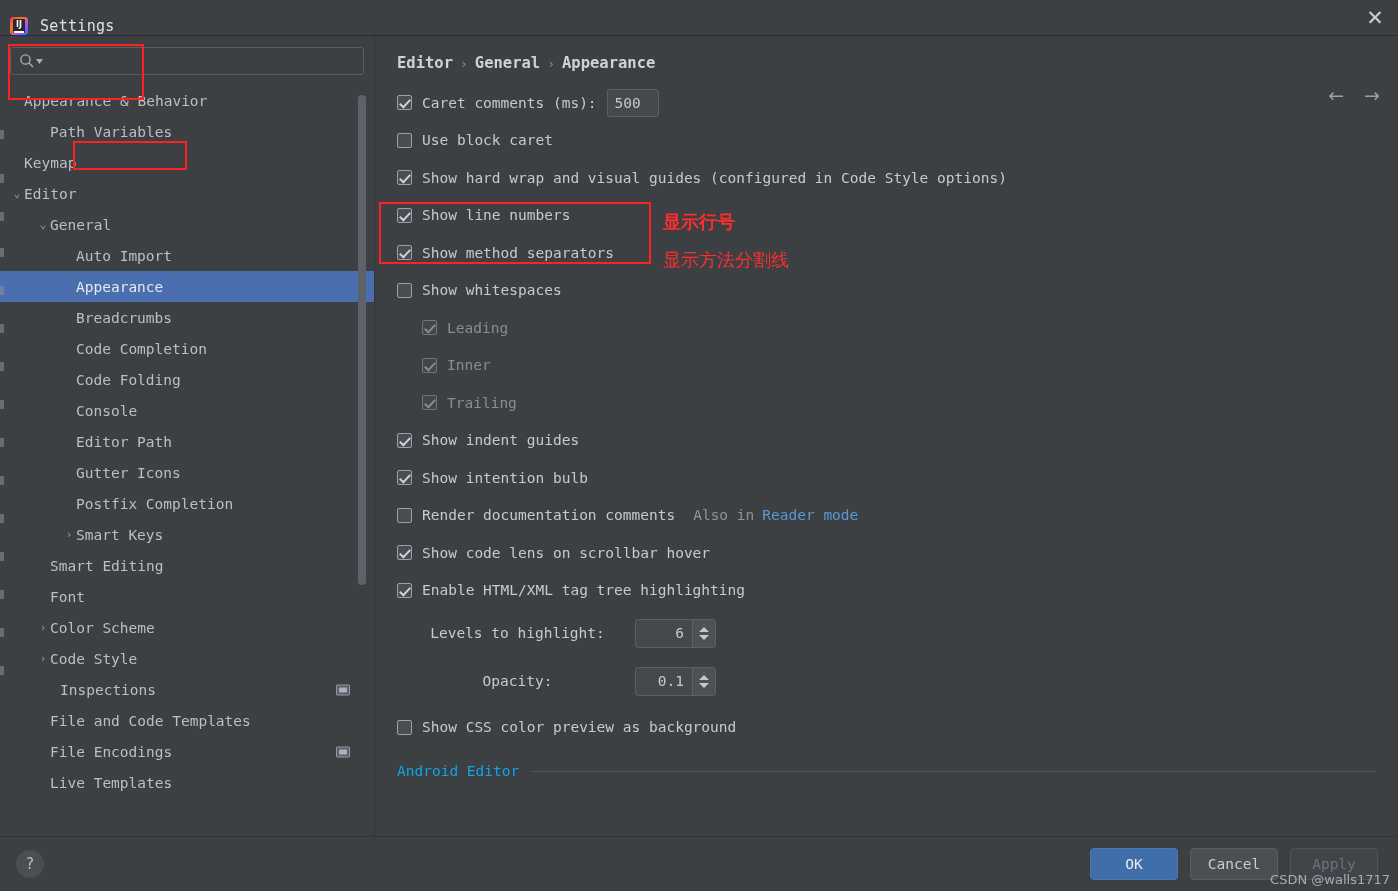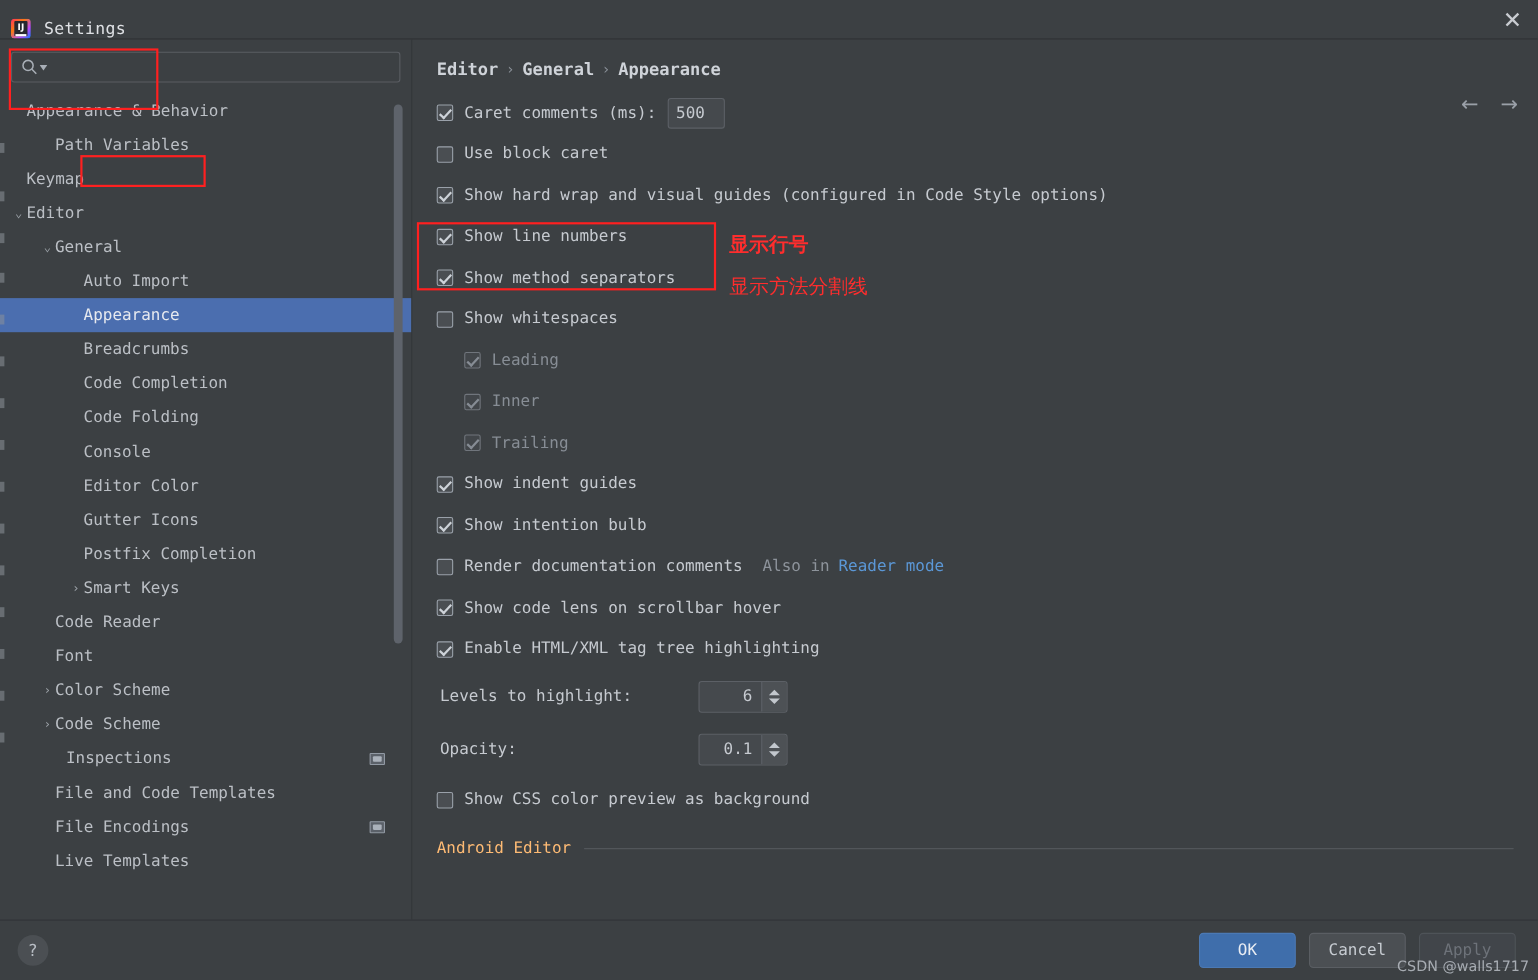--- a/index.html
+++ b/index.html
@@ -165,21 +165,21 @@
 
   .text-field {
     height: 28px; min-width: 52px; border: 1px solid #5c6066; border-radius: 3px;
     background: #45494d; color: #c6cad0; font-size: 14.5px;
     display: flex; align-items: center; padding: 0 7px; margin-left: 10px;
     font-family: "DejaVu Sans Mono", monospace;
   }
 
   .field-row { display: flex; align-items: center; height: 48px; padding-left: 25px; }
   .field-row .flabel {
-    color: #c6cad0; font-size: 14.5px; font-family: "DejaVu Sans Mono", monospace;
+    color: #c6cad0; font-size: 14.5px; font-family: "DejaVu Sans Mono", monospace; text-align: center;
   }
   .spinner {
     display: flex; height: 29px; border: 1px solid #5c6066; border-radius: 3px;
     overflow: hidden; background: #45494d;
   }
   .spinner .sp-val {
     width: 56px; display: flex; align-items: center; justify-content: flex-end;
     padding-right: 8px; color: #c6cad0; font-size: 14.5px;
     font-family: "DejaVu Sans Mono", monospace;
   }
@@ -193,21 +193,21 @@
     border-right: 5px solid transparent;
   }
   .spinner .sp-btns i.up { border-bottom: 5px solid #c2c7cd; }
   .spinner .sp-btns i.down { border-top: 5px solid #c2c7cd; }
 
   .section-sep {
     display: flex; align-items: center; gap: 12px;
     padding-left: 0; margin: 14px 22px 0 22px;
   }
   .section-sep .sec-title {
-    color: #fdba74; font-size: 14.5px; font-family: "DejaVu Sans Mono", monospace;
+    color: #0ea5e9; font-size: 14.5px; font-family: "DejaVu Sans Mono", monospace;
     white-space: nowrap;
   }
   .section-sep .sec-line { flex: 1; height: 1px; background: #55595e; }
 
   
   .redbox { position: absolute; border: 2.5px solid #ff2020; pointer-events: none; }
   .redtext {
     position: absolute; color: #ff2d2d; font-size: 18px;
     font-family: "DejaVu Sans", sans-serif; white-space: nowrap;
   }
@@ -306,45 +306,45 @@
             <div class="tree-row" style="padding-left: 76px;">
               <span class="tlabel">Code Completion</span>
             </div>
             <div class="tree-row" style="padding-left: 76px; align-items: center;">
               <span class="tlabel">Code Folding</span>
             </div>
             <div class="tree-row" style="padding-left: 76px;">
               <span class="tlabel">Console</span>
             </div>
             <div class="tree-row" style="padding-left: 76px;">
-              <span class="tlabel">Editor Color</span>
+              <span class="tlabel">Editor Path</span>
             </div>
             <div class="tree-row" style="padding-left: 76px;">
               <span class="tlabel">Gutter Icons</span>
             </div>
             <div class="tree-row" style="padding-left: 76px;">
               <span class="tlabel">Postfix Completion</span>
             </div>
             <div class="tree-row" style="padding-left: 62px;">
               <span class="twisty">›</span>
               <span class="tlabel">Smart Keys</span>
             </div>
             <div class="tree-row" style="padding-left: 50px;">
-              <span class="tlabel">Code Reader</span>
+              <span class="tlabel">Smart Editing</span>
             </div>
             <div class="tree-row" style="padding-left: 50px;">
               <span class="tlabel">Font</span>
             </div>
             <div class="tree-row" style="padding-left: 36px;">
               <span class="twisty">›</span>
               <span class="tlabel">Color Scheme</span>
             </div>
             <div class="tree-row" style="padding-left: 36px;">
               <span class="twisty">›</span>
-              <span class="tlabel">Code Scheme</span>
+              <span class="tlabel">Code Style</span>
             </div>
             <div class="tree-row" style="padding-left: 50px; margin-left: 10px;">
               <span class="tlabel">Inspections</span>
               <span class="trailing-icon"></span>
             </div>
             <div class="tree-row" style="padding-left: 50px;">
               <span class="tlabel">File and Code Templates</span>
             </div>
             <div class="tree-row" style="padding-left: 50px;">
               <span class="tlabel">File Encodings</span>

